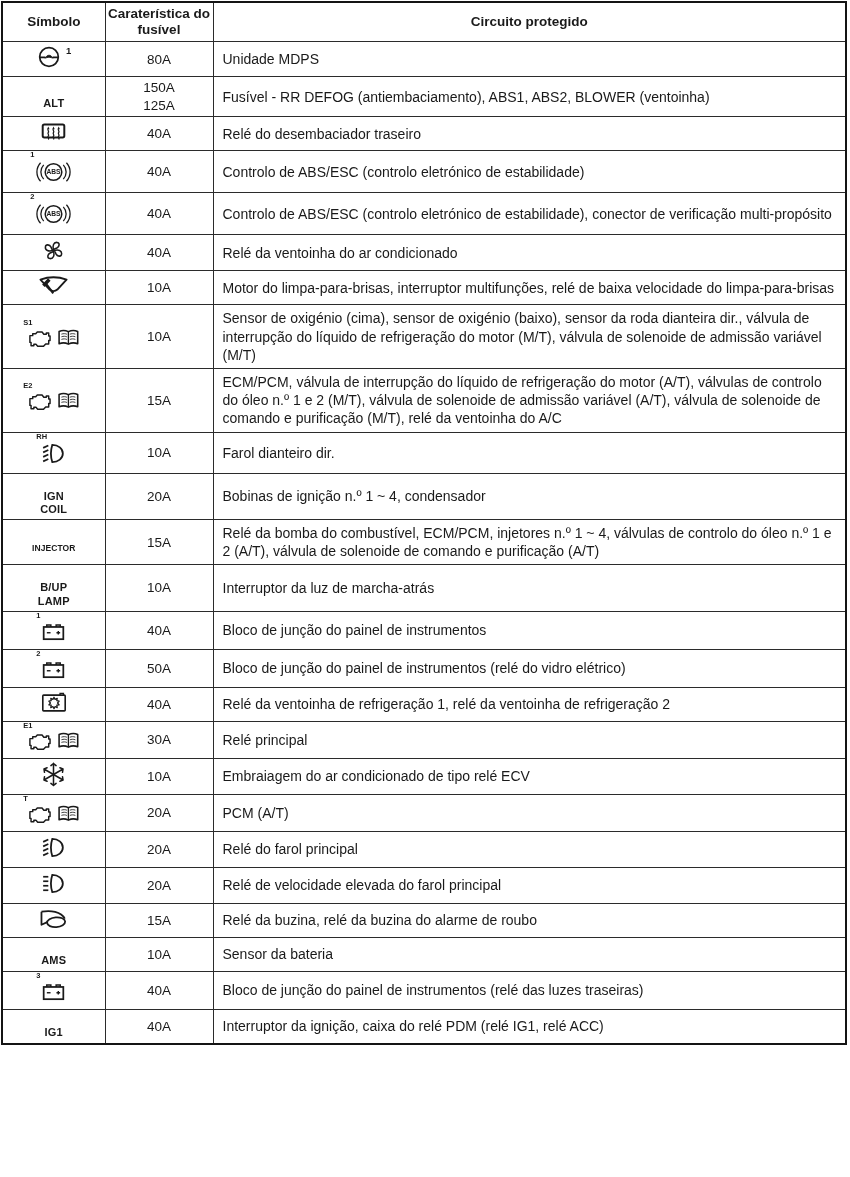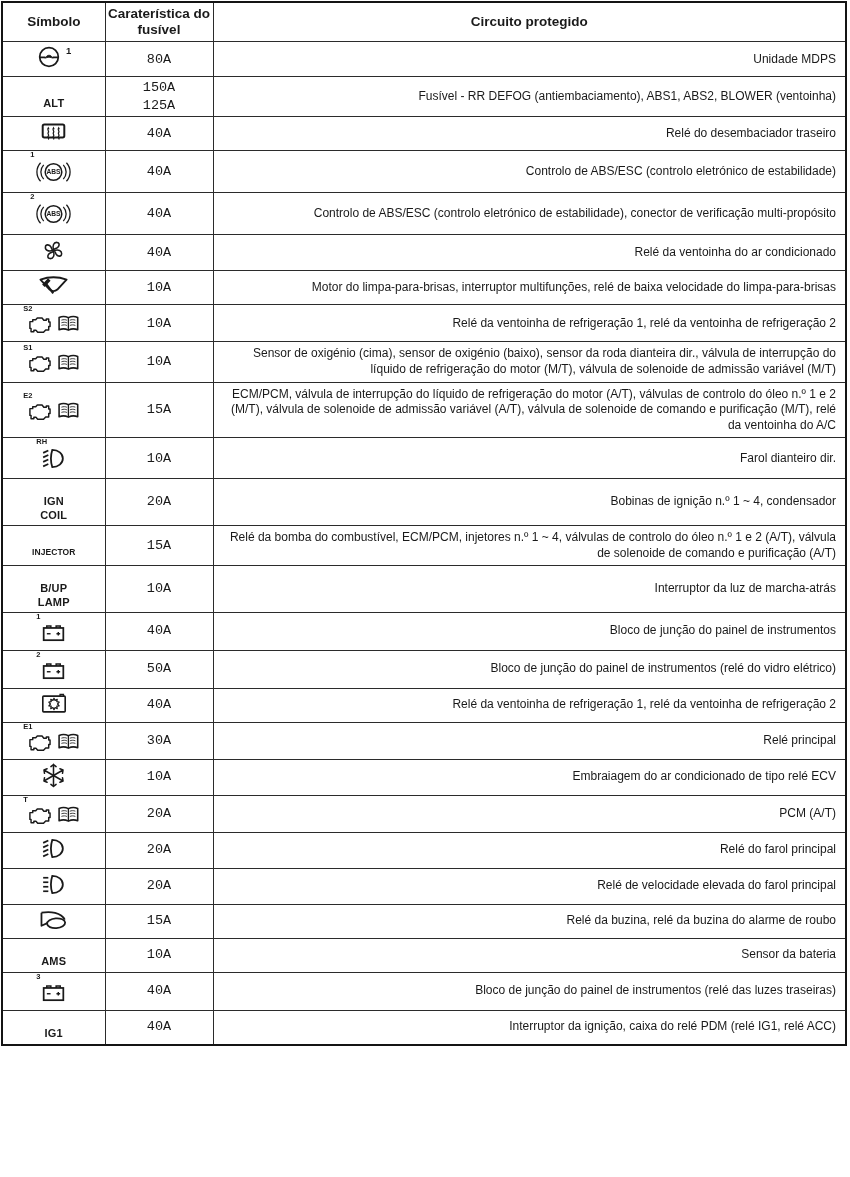--- a/index.html
+++ b/index.html
@@ -14,24 +14,24 @@
   col.c-sym{width:103px}
   col.c-rating{width:108px}
   th,td{border:1px solid #2b2b2b;vertical-align:middle;}
   th{
     font-size:13.5px;font-weight:bold;text-align:center;
     padding:3px 2px;height:29px;line-height:1.2;
   }
   td.sym{text-align:center;padding:2px 1px;height:29px;}
   td.rating{
     text-align:center;font-size:13.5px;white-space:pre-line;
-    line-height:1.3;padding:2px;font-family:Liberation Mono, monospace;
+    line-height:1.3;padding:2px;
   }
   td.circuit{
-    font-size:12px;line-height:1.3;padding:4px 9px;text-align:right;
+    font-size:14px;line-height:1.3;padding:4px 9px;text-align:left;
   }
   .sym-wrap{display:inline-flex;align-items:center;justify-content:center;position:relative;gap:3px;}
   .sym-wrap.has-sup{margin-top:5px;}
   .sym-sup{
     position:absolute;top:-7px;left:-4px;
     font-size:7.5px;font-weight:bold;letter-spacing:0;line-height:1;
   }
   .sym-sup.right{
     position:static;display:inline-block;margin-left:1px;
     font-size:9.5px;transform:translateY(-7px);
@@ -153,38 +153,20 @@
               <path d="M1.8 4.4 C8.5 1.9 15.5 1.9 22.2 4.4 L15 12.2 C13.3 13.7 10.7 13.7 9 12.2 Z" fill="none" stroke="#1a1a1a" stroke-width="1.5" stroke-linejoin="round"></path>
               <path d="M11.8 15.2 L5.8 7.2" fill="none" stroke="#1a1a1a" stroke-width="1.7"></path>
               <path d="M4.1 9.2 L8.7 4.3" fill="none" stroke="#1a1a1a" stroke-width="2.7"></path>
             </svg>
           </span></td>
         <td class="rating">10A</td>
         <td class="circuit">Motor do limpa-para-brisas, interruptor multifunções, relé de baixa velocidade do limpa-para-brisas</td>
       </tr>
       <tr>
         <td class="sym"><span class="sym-wrap has-sup">
-            <span class="sym-sup">S2</span>
-            <svg class="ico" width="27" height="23" viewBox="0 0 26 22">
-              <path d="M2.8 9.2 h2.7 V7.4 h2.9 L9.9 5.7 h4.6 l1.7 2.1 h2.4 V6.6 h2.3 v3 h1.3 v4.2 h-1.3 v3.4 h-2.9 l-2.1 2.3 h-5.6 l-1.7-2 h-2 v1.4 H3.9 v-3.2 H2.8 z" fill="none" stroke="#1a1a1a" stroke-width="1.4" stroke-linejoin="round"></path>
-            </svg>
-            <svg class="ico" width="23" height="21" viewBox="0 0 22 20">
-              <path d="M2 4.2 C4.8 2.9 7.9 2.9 10.9 4.4 C13.9 2.9 17 2.9 19.8 4.2 V16 C17 14.8 13.9 14.8 10.9 16.3 C7.9 14.8 4.8 14.8 2 16 Z" fill="none" stroke="#1a1a1a" stroke-width="1.5" stroke-linejoin="round"></path>
-              <path d="M10.9 4.4 V16.3" stroke="#1a1a1a" stroke-width="1.3"></path>
-              <g stroke="#1a1a1a" stroke-width="0.8" fill="none">
-                <path d="M4.2 6.8 C6.2 6.1 8.2 6.2 9.5 6.9 M4.2 9.3 C6.2 8.6 8.2 8.7 9.5 9.4 M4.2 11.8 C6.2 11.1 8.2 11.2 9.5 11.9"></path>
-                <path d="M12.3 6.9 C13.6 6.2 15.6 6.1 17.6 6.8 M12.3 9.4 C13.6 8.7 15.6 8.6 17.6 9.3 M12.3 11.9 C13.6 11.2 15.6 11.1 17.6 11.8"></path>
-              </g>
-            </svg>
-          </span></td>
-        <td class="rating">10A</td>
-        <td class="circuit">Relé da ventoinha de refrigeração 1, relé da ventoinha de refrigeração 2</td>
-      </tr>
-      <tr>
-        <td class="sym"><span class="sym-wrap has-sup">
             <span class="sym-sup">S1</span>
             <svg class="ico" width="27" height="23" viewBox="0 0 26 22">
               <path d="M2.8 9.2 h2.7 V7.4 h2.9 L9.9 5.7 h4.6 l1.7 2.1 h2.4 V6.6 h2.3 v3 h1.3 v4.2 h-1.3 v3.4 h-2.9 l-2.1 2.3 h-5.6 l-1.7-2 h-2 v1.4 H3.9 v-3.2 H2.8 z" fill="none" stroke="#1a1a1a" stroke-width="1.4" stroke-linejoin="round"></path>
             </svg>
             <svg class="ico" width="23" height="21" viewBox="0 0 22 20">
               <path d="M2 4.2 C4.8 2.9 7.9 2.9 10.9 4.4 C13.9 2.9 17 2.9 19.8 4.2 V16 C17 14.8 13.9 14.8 10.9 16.3 C7.9 14.8 4.8 14.8 2 16 Z" fill="none" stroke="#1a1a1a" stroke-width="1.5" stroke-linejoin="round"></path>
               <path d="M10.9 4.4 V16.3" stroke="#1a1a1a" stroke-width="1.3"></path>
               <g stroke="#1a1a1a" stroke-width="0.8" fill="none">
                 <path d="M4.2 6.8 C6.2 6.1 8.2 6.2 9.5 6.9 M4.2 9.3 C6.2 8.6 8.2 8.7 9.5 9.4 M4.2 11.8 C6.2 11.1 8.2 11.2 9.5 11.9"></path>
                 <path d="M12.3 6.9 C13.6 6.2 15.6 6.1 17.6 6.8 M12.3 9.4 C13.6 8.7 15.6 8.6 17.6 9.3 M12.3 11.9 C13.6 11.2 15.6 11.1 17.6 11.8"></path>

